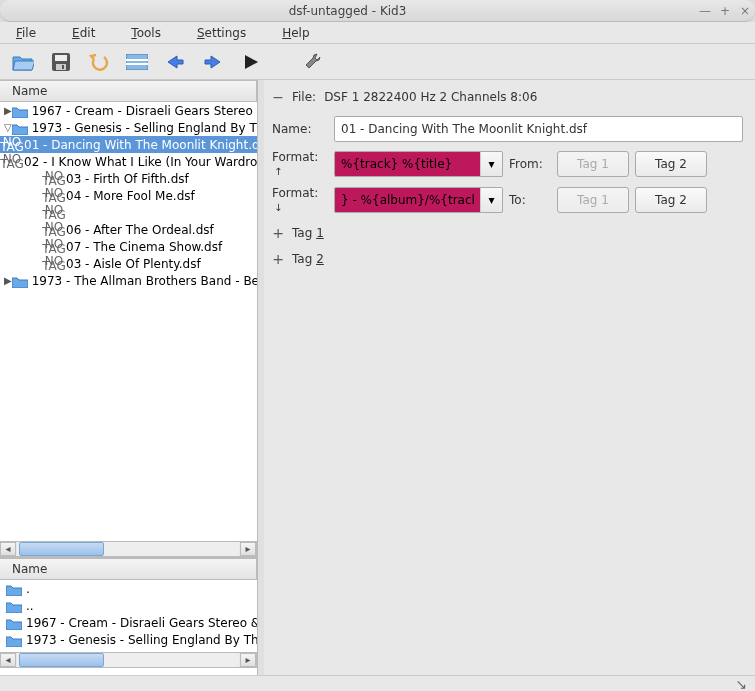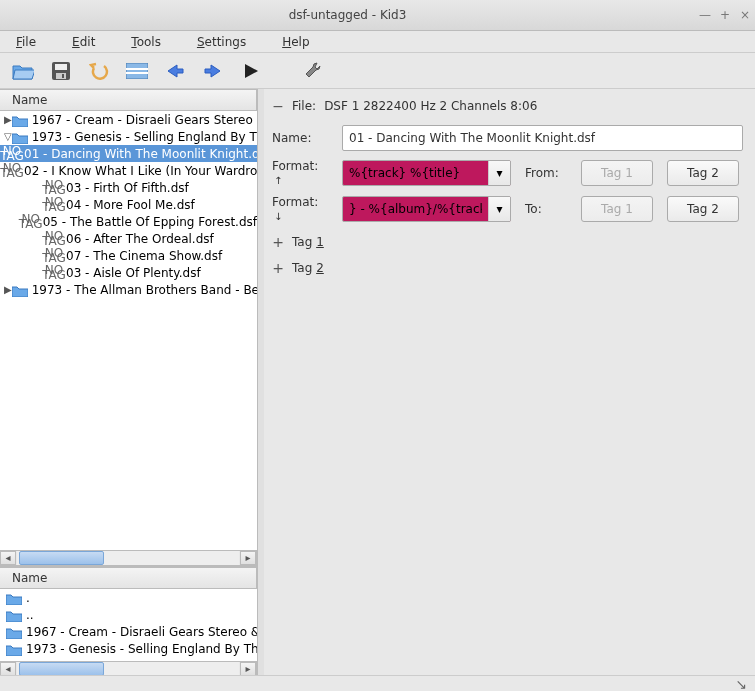--- a/index.html
+++ b/index.html
@@ -1,18 +1,18 @@
 <!DOCTYPE html>
 <html><head>
 <meta charset="utf-8">
 <style>
 * { box-sizing: border-box; margin: 0; padding: 0; font-family: "DejaVu Sans", Arial, sans-serif; font-size: 12px; }
 body { background: #dcdcdc; width: 755px; height: 691px; overflow: hidden; position: relative; }
 
-.titlebar { height: 31px; background: linear-gradient(#e8e8e8,#d8d8d8); display: flex; align-items: center; border-bottom: 1px solid #bbb; }
+.titlebar { height: 22px; background: linear-gradient(#e8e8e8,#d8d8d8); display: flex; align-items: center; border-bottom: 1px solid #bbb; border-radius: 10px; }
 .title-text { flex: 1; text-align: center; color: #444; font-size: 12px; }
 .win-btn { width: 20px; text-align: center; color: #777; cursor: pointer; }
 
 .menubar { height: 22px; background: #e8e8e8; display: flex; align-items: center; padding: 0 8px; gap: 20px; border-bottom: 1px solid #ccc; }
 .menu-item { padding: 2px 8px; color: #333; cursor: pointer; }
 .menu-item u { text-decoration: underline; }
 
 .toolbar { height: 36px; background: #e8e8e8; display: flex; align-items: center; padding: 4px 10px; gap: 12px; border-bottom: 1px solid #ccc; }
 .tool-btn { width: 26px; height: 26px; display: flex; align-items: center; justify-content: center; cursor: pointer; border-radius: 3px; }
 
@@ -37,21 +37,21 @@
 
 .bottom-panel { display: flex; flex-direction: column; border-top: 1px solid #bbb; }
 .bottom-body { overflow: auto; background: #fff; }
 .folder-row { display: flex; align-items: center; height: 17px; padding-left: 6px; white-space: nowrap; overflow: hidden; cursor: pointer; }
 
 .divider { width: 6px; background: #e0e0e0; cursor: col-resize; }
 
 .right-col { flex: 1; background: #e8e8e8; padding: 10px 12px 0 8px; overflow: hidden; }
 .file-line { display: flex; align-items: center; gap: 8px; margin-bottom: 12px; color: #333; }
 .collapse-btn { width: 12px; text-align: center; cursor: pointer; color: #555; font-size: 14px; line-height: 1; }
-.form-row { display: flex; align-items: center; gap: 14px; margin-bottom: 8px; }
+.form-row { display: flex; align-items: center; gap: 6px; margin-bottom: 8px; }
 .form-label { width: 56px; color: #333; }
 .text-input { flex: 1; height: 26px; border: 1px solid #aaa; background: #fff; padding: 0 6px; color: #333; border-radius: 2px; }
 .combo { display: flex; border: 1px solid #aaa; background: #be185d; border-radius: 2px; height: 26px; }
 .combo input { border: none; padding: 0 6px; width: 145px; background: transparent; }
 .combo .drop { width: 22px; border-left: 1px solid #ccc; display: flex; align-items: center; justify-content: center; cursor: pointer; background: linear-gradient(#f8f8f8,#e8e8e8); }
 .side-label { width: 42px; color: #333; }
 .btn { width: 72px; height: 26px; border: 1px solid #aaa; background: linear-gradient(#fafafa,#eaeaea); border-radius: 3px; color: #333; cursor: pointer; }
 .btn.disabled { color: #aaa; background: linear-gradient(#f4f4f4,#ececec); cursor: default; }
 .tag-section { display: flex; align-items: center; gap: 8px; margin: 12px 0; color: #333; }
 .updown { display: inline-block; font-size: 10px; line-height: 8px; margin-left: 2px; }
@@ -181,21 +181,20 @@
             <span>TAG</span>
           </span>
           <span class="row-label">04 - More Fool Me.dsf</span>
         </div>
         <div class="tree-row">
           <span class="indent" style="width:42px"></span>
           <span class="notag">
             <span>NO</span>
             <span>TAG</span>
           </span>
-          <span class="row-label">05 - The Battle Of Epping Forest.dsf</span>
         </div>
         <div class="tree-row">
           <span class="indent" style="width:42px"></span>
           <span class="notag">
             <span>NO</span>
             <span>TAG</span>
           </span>
           <span class="row-label">06 - After The Ordeal.dsf</span>
         </div>
         <div class="tree-row">

